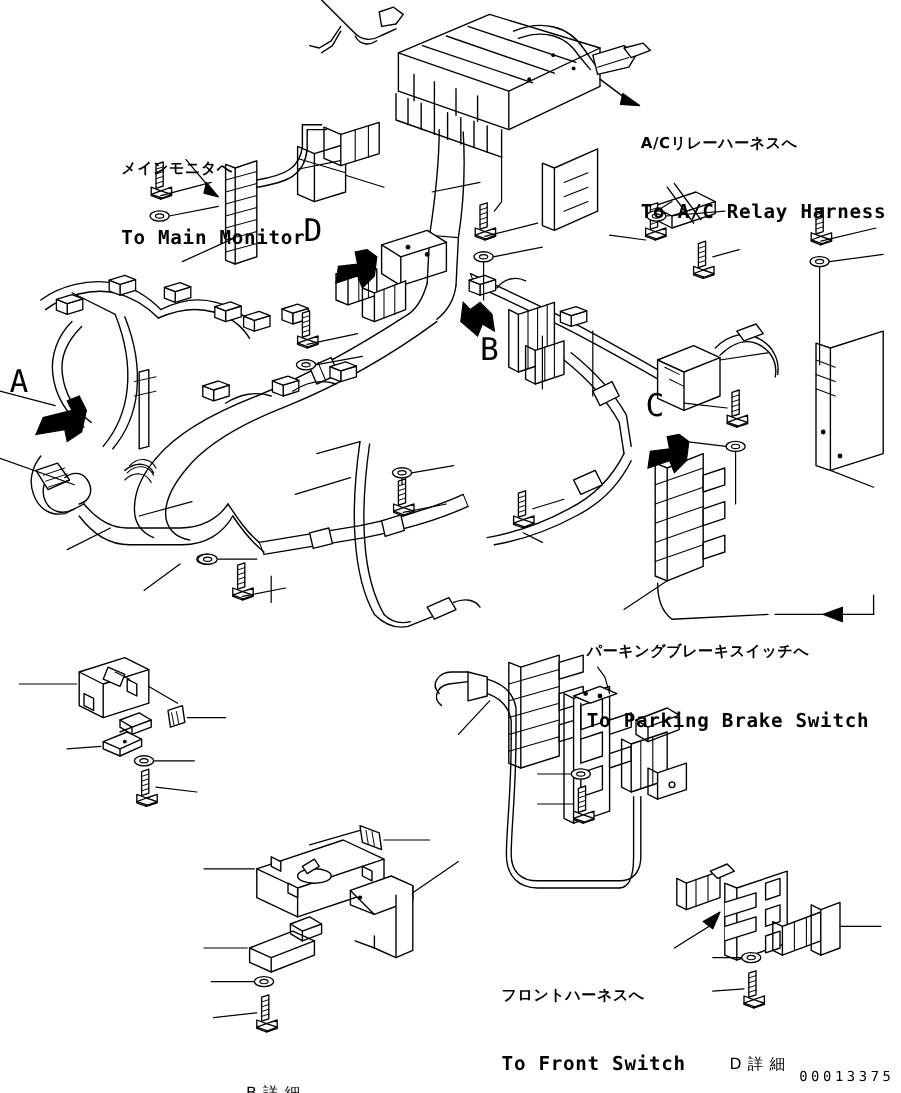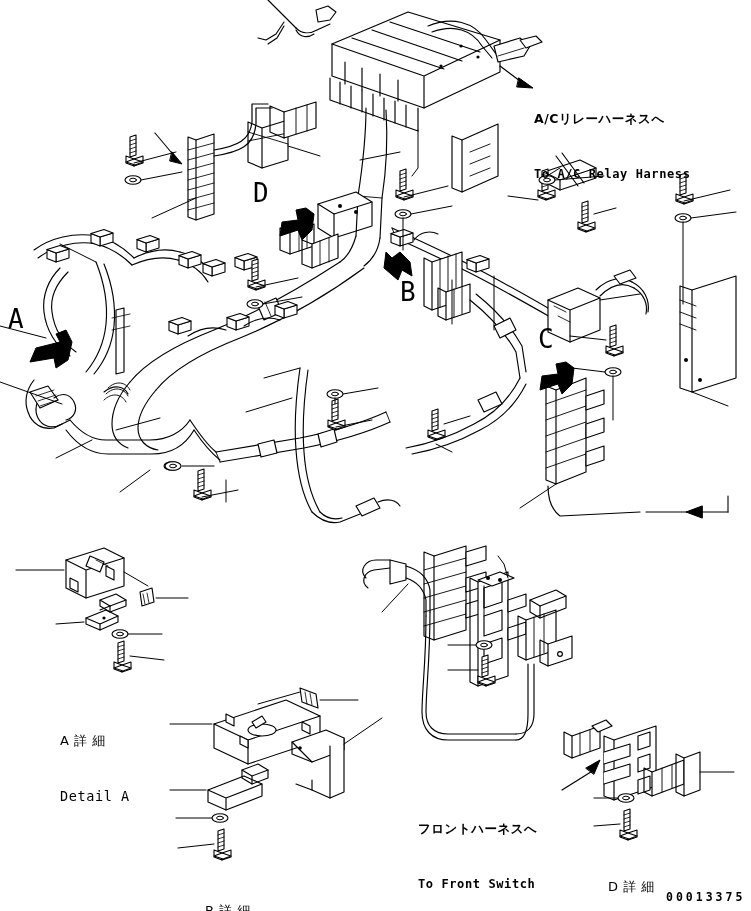--- a/index.html
+++ b/index.html
@@ -2,28 +2,28 @@
 <html><head>
 <meta charset="utf-8">
 <style>
   html,body{margin:0;padding:0;background:#fff;}
   body{width:751px;height:911px;overflow:hidden;
        font-family:"DejaVu Sans Mono", monospace;}
   #sheet{position:relative;width:751px;height:911px;background:#fff;}
   svg#art{position:absolute;left:0;top:0;width:751px;height:911px;}
   .lbl{position:absolute;white-space:pre;color:#000;line-height:1.25;font-weight:bold;}
   .jp{font-family:"DejaVu Sans", sans-serif;font-size:12.5px;letter-spacing:0.5px;}
-  .en{font-family:"DejaVu Sans Mono", monospace;font-size:12px;letter-spacing:0.6px;}
+  .en{font-family:"DejaVu Sans Mono", monospace;font-size:16px;letter-spacing:0.6px;}
   .callout{position:absolute;font-family:"DejaVu Sans Mono", monospace;
            font-size:26px;color:#000;}
   .detailcap{position:absolute;white-space:pre;}
   .detailcap .jp{display:block;font-size:13px;}
   .detailcap .en{display:block;font-size:13.5px;}
   .partno{position:absolute;font-family:"DejaVu Sans Mono", monospace;
-          font-size:11.5px;letter-spacing:3px;font-weight:bold;}
+          font-size:11.5px;letter-spacing:3px;}
 </style>
 </head>
 <body>
 
 <div id="sheet">
 
 <svg id="art" viewBox="0 0 751 911">
   <defs>
     <g id="bolt">
       <path d="M0,0 l9,-3 l0,-7 l-9,3 z" fill="#fff" stroke="#000" stroke-width="1.1"></path>
@@ -491,41 +491,45 @@
     <path d="M66,330 L56,334 L60,342 L36,348 L30,362 L54,358 L56,368 L68,360 L72,342 Z"></path>
 
     <path d="M306,208 L296,210 L298,220 L282,222 L280,236 L298,230 L302,240 L312,230 L314,214 Z"></path>
 
     <path d="M400,252 L392,258 L386,252 L384,268 L398,280 L402,270 L412,276 L410,262 Z"></path>
 
     <path d="M566,362 L556,364 L558,374 L542,376 L540,390 L558,384 L562,394 L572,384 L574,368 Z"></path>
   </g>
 </svg>
 
+<div class="lbl" style="left:101px;top:92px;">
+  <div class="jp">メインモニタへ</div>
+  <div class="en">To Main Monitor</div>
+</div>
 
 <div class="lbl" style="left:534px;top:71px;">
   <div class="jp">A/Cリレーハーネスへ</div>
   <div class="en">To A/C Relay Harness</div>
 </div>
 
+<div class="lbl" style="left:489px;top:495px;">
+  <div class="jp">パーキングブレーキスイッチへ</div>
+  <div class="en">To Parking Brake Switch</div>
+</div>
 
 <div class="lbl" style="left:418px;top:781px;">
   <div class="jp">フロントハーネスへ</div>
   <div class="en">To Front Switch</div>
 </div>
 
 <div class="callout" style="left:8px;top:304px;">A</div>
 <div class="callout" style="left:400px;top:277px;">B</div>
 <div class="callout" style="left:538px;top:324px;">C</div>
 <div class="callout" style="left:253px;top:178px;">D</div>
 
-<div class="detailcap" style="left:60px;top:694px;">
-  <span class="jp">A 詳 細</span>
-  <span class="en">Detail A</span>
-</div>
 <div class="detailcap" style="left:205px;top:864px;">
   <span class="jp">B 詳 細</span>
   
 </div>
 <div class="detailcap" style="left:608px;top:840px;">
   <span class="jp">D 詳 細</span>
   
 </div>
 
 <div class="partno" style="left:666px;top:890px;">00013375</div>

